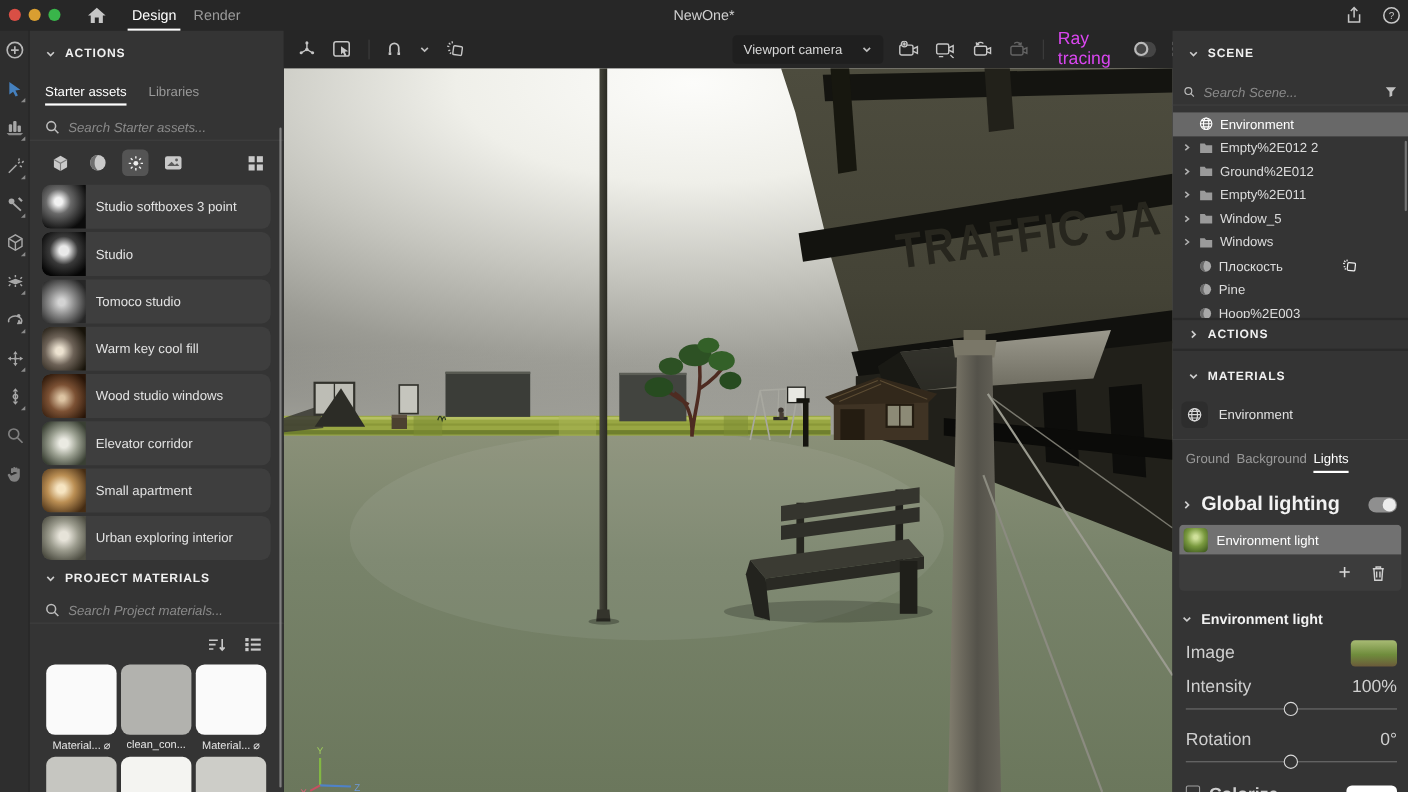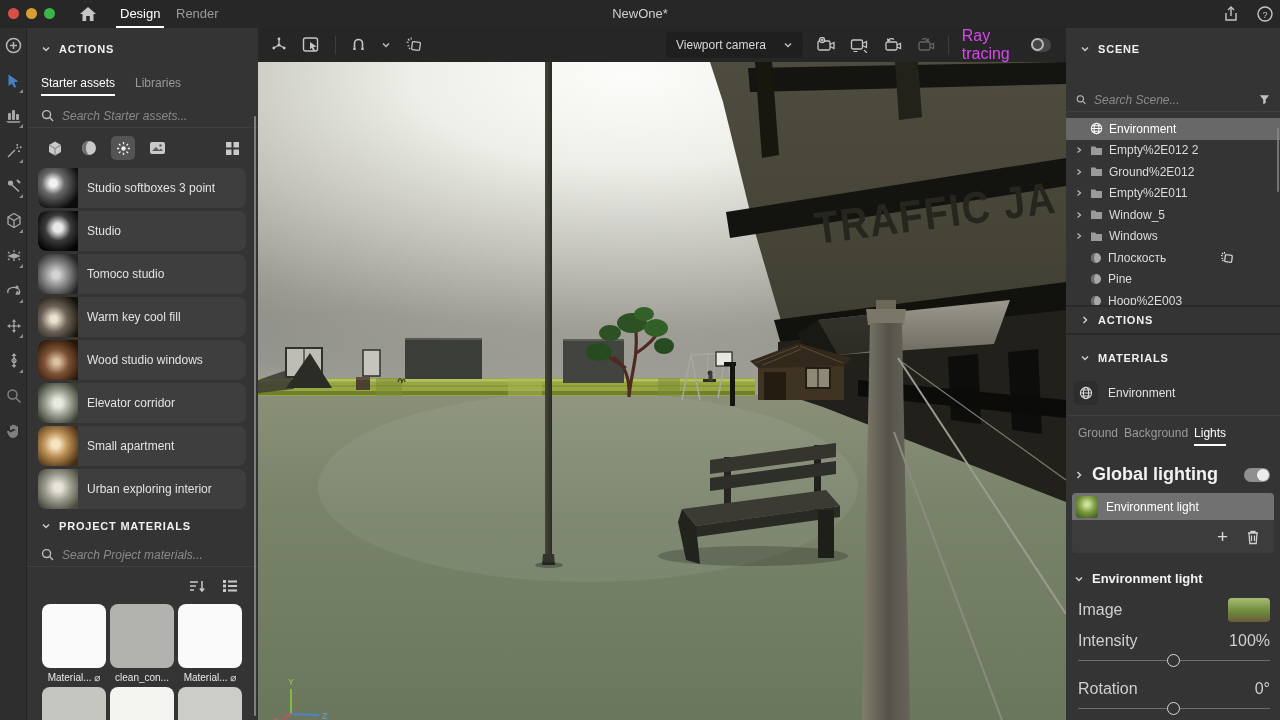--- a/index.html
+++ b/index.html
@@ -611,21 +611,21 @@
 </div>
 
 <div id="right-panel">
   <div style="height:10px"></div>
   <div class="sec-hdr">
     <svg width="10" height="10" viewBox="0 0 10 10">
         <path d="M2 3.5 L5 6.5 L8 3.5" stroke="#ccc" fill="none" stroke-width="1.5"></path>
       </svg>
     <span>SCENE</span>
   </div>
-  <div class="search-row" style="margin-top:28px; padding:0 10px;">
+  <div class="search-row" style="margin-top:12px; padding:0 10px;">
     <svg width="13" height="13" viewBox="0 0 14 14" fill="none" stroke="#bdbdbd" stroke-width="1.5">
         <circle cx="6" cy="6" r="4.3"></circle>
         <path d="M9.2 9.2 L13 13"></path>
       </svg>
     <input placeholder="Search Scene..." style="">
     <svg width="14" height="13" viewBox="0 0 14 13">
         <path d="M1 1 H13 L8.6 6.5 V11 L5.4 12.5 V6.5 Z" fill="#c0c0c0"></path>
       </svg>
   </div>
 

